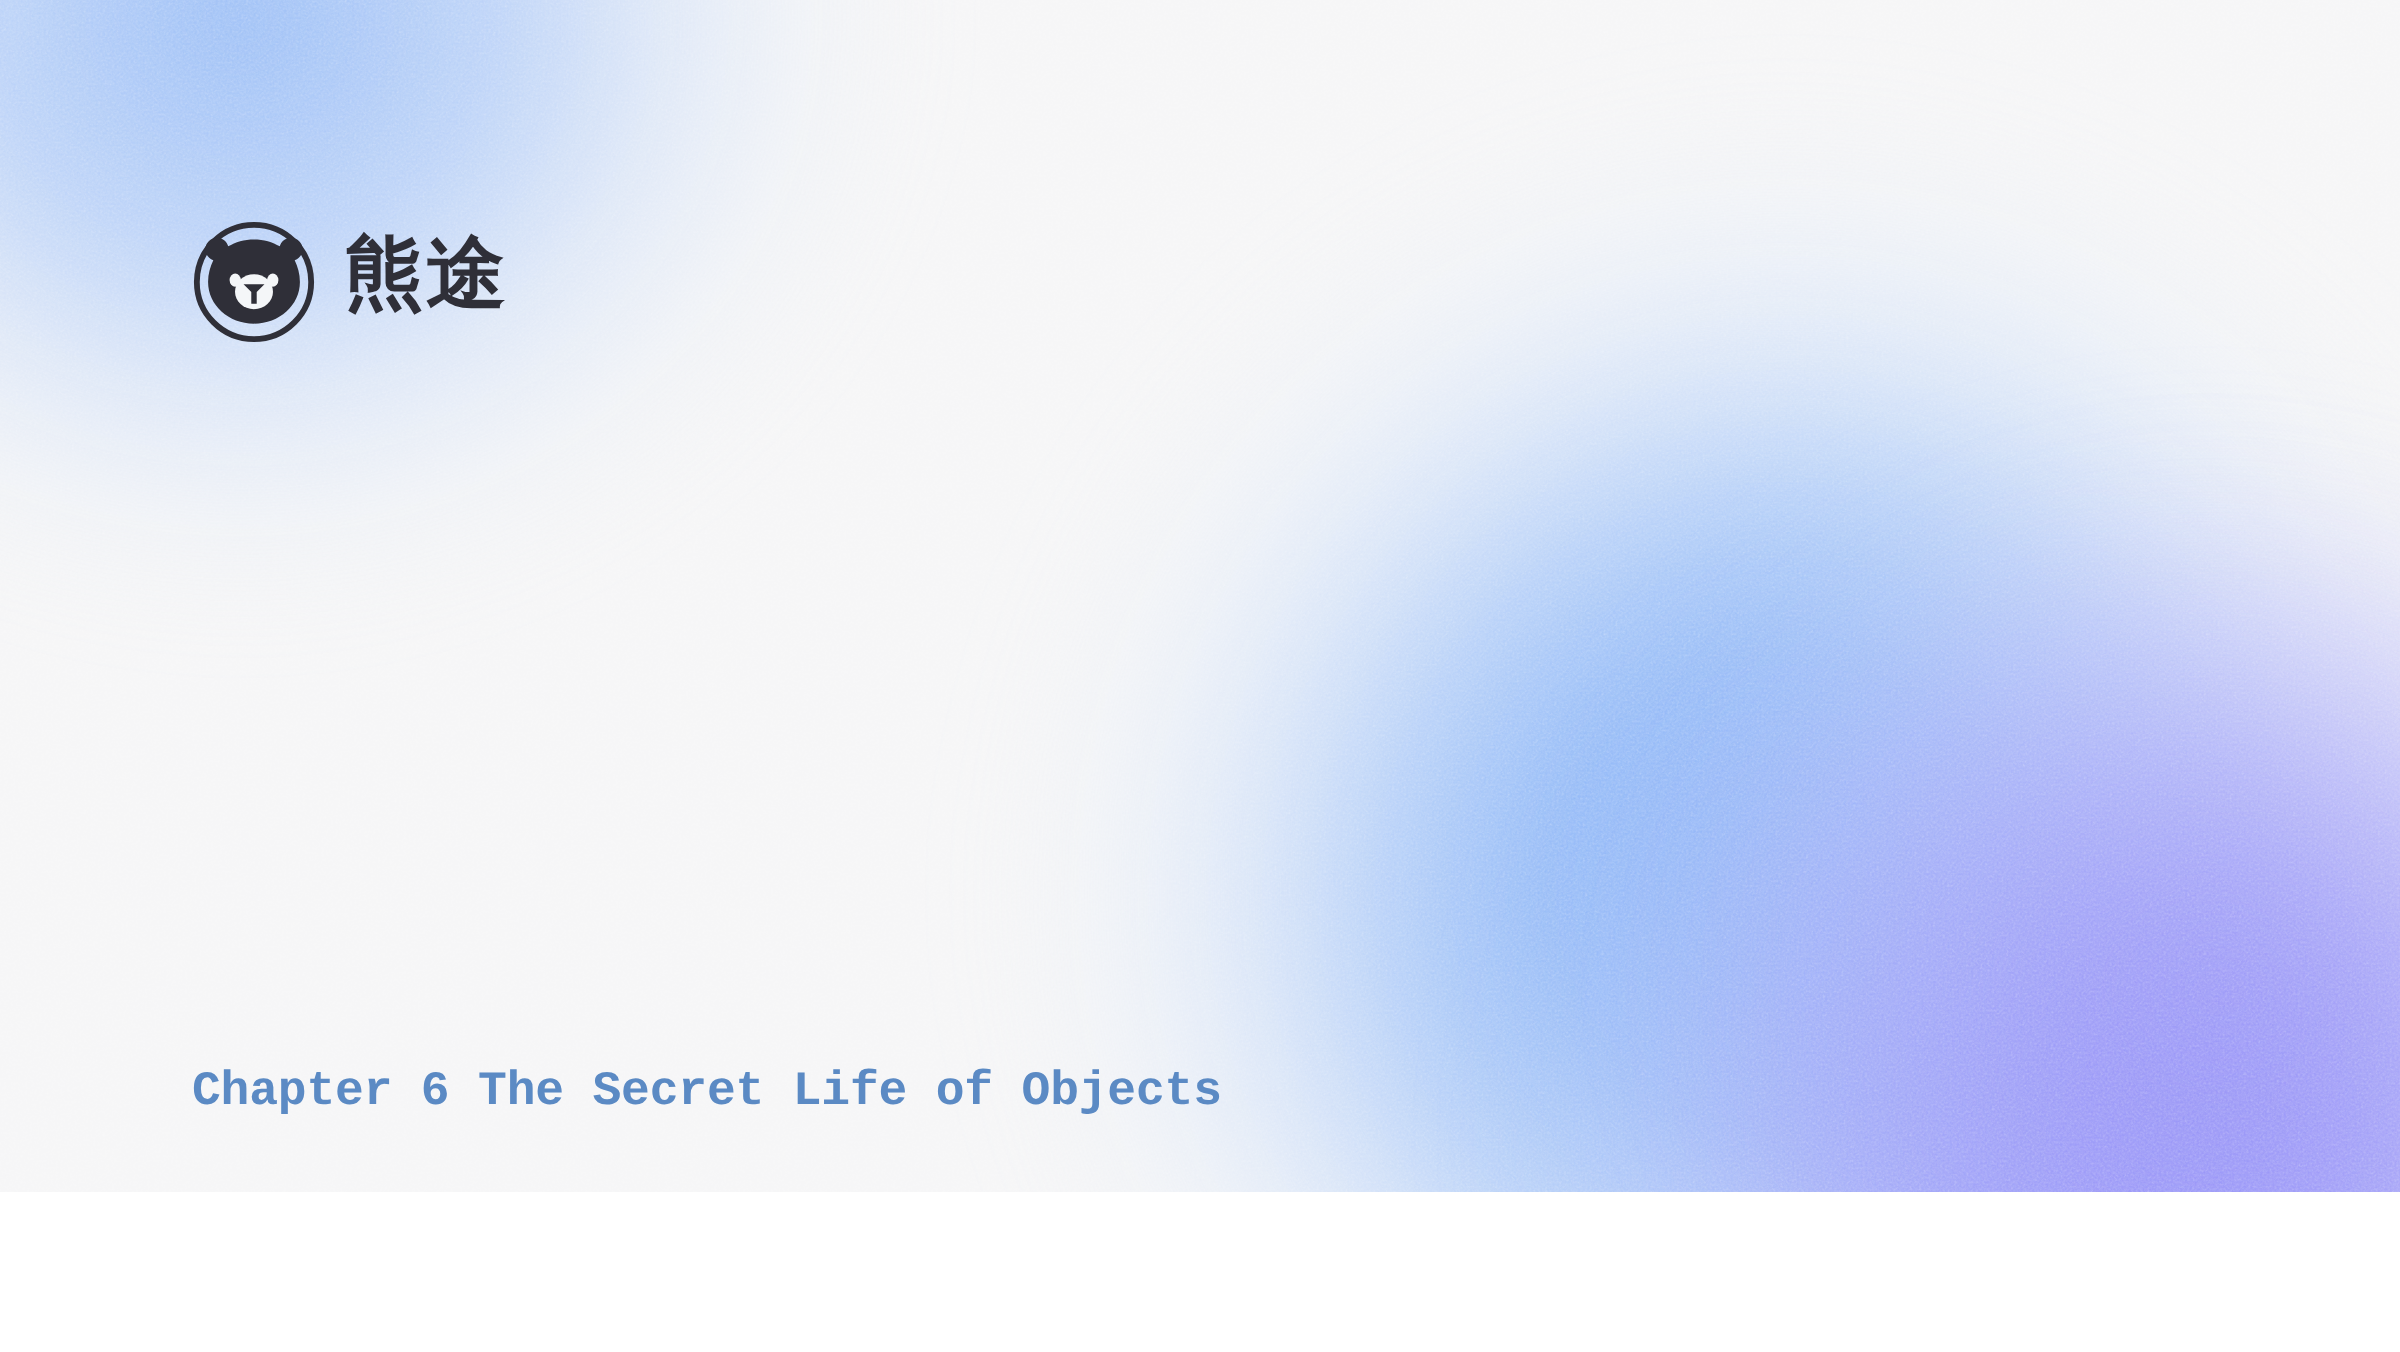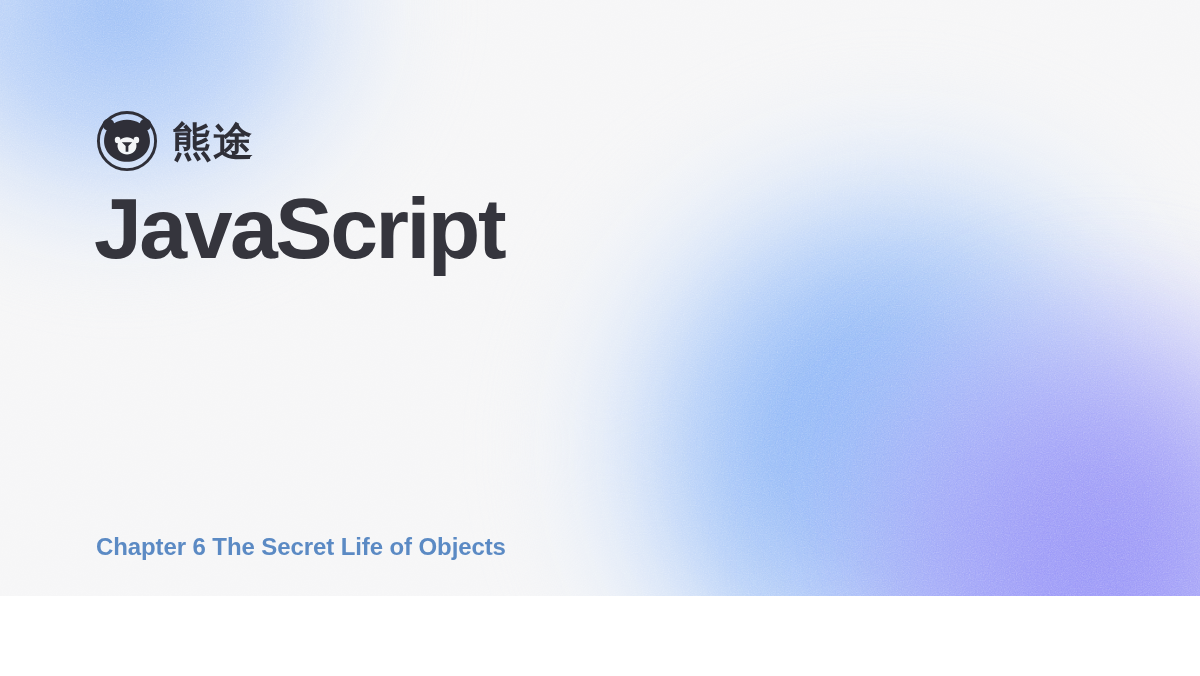--- a/index.html
+++ b/index.html
@@ -8,21 +8,21 @@
     padding: 0;
     background: #ffffff;
   }
 
   .cover {
     position: relative;
     width: 1200px;
     height: 596px;
     overflow: hidden;
     background: #f6f6f7;
-    font-family: Liberation Sans, sans-serif;
+    font-family: Liberation Mono, monospace;
     -webkit-font-smoothing: antialiased;
   }
 
   
   .bg-layer {
     position: absolute;
     inset: 0;
     pointer-events: none;
   }
 
@@ -220,19 +220,18 @@
           c0 5.0 4.4 9.0 9.8 9.0
           s9.8-4.0 9.8-9.0
           c0-5.0-4.4-9.0-9.8-9.0 Z"></path>
         <path fill="#2f2f38" d="
           M26.6 33.2 h10.8 l-4.0 4.0 v6.0 h-2.8 v-6.0 Z"></path>
       </svg>
       <div class="brand-name">熊途</div>
     </div>
 
     <div class="title-block">
-      <div class="title-line title-latin">JavaScript</div>
     </div>
 
     <div class="subtitle">Chapter 6 The Secret Life of Objects</div>
 
   </div>
 </div>
 
 </body></html>

